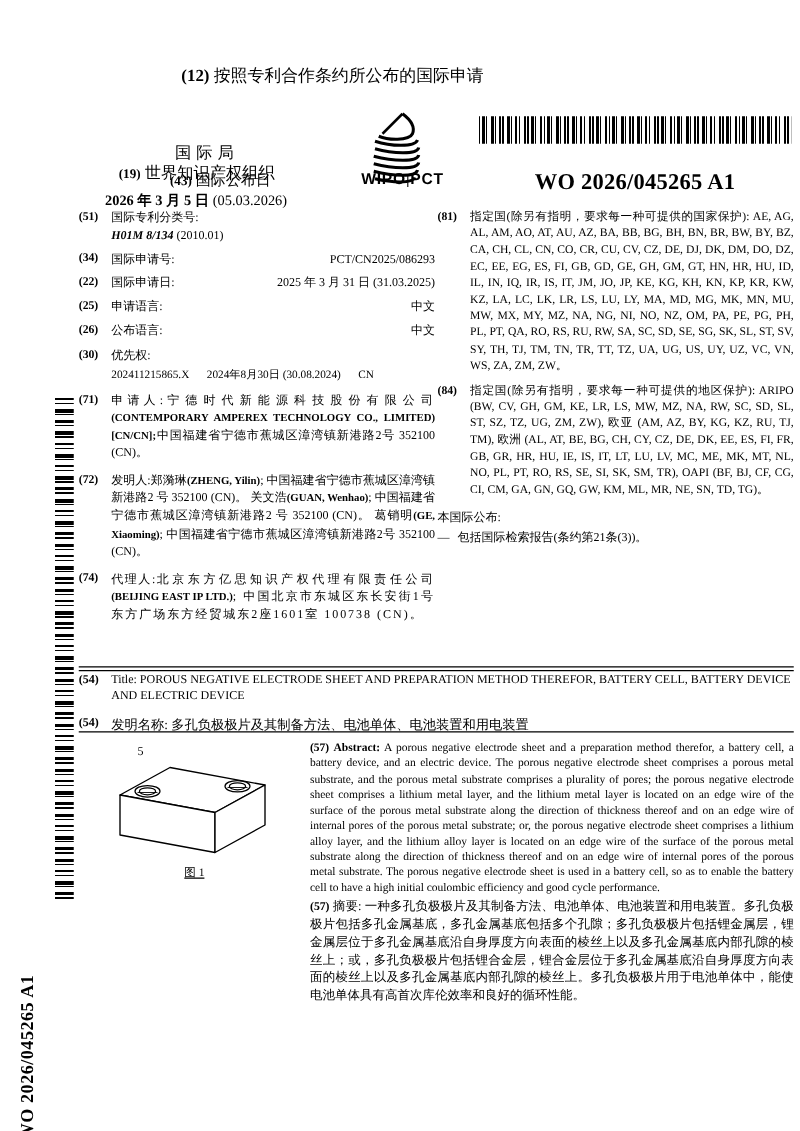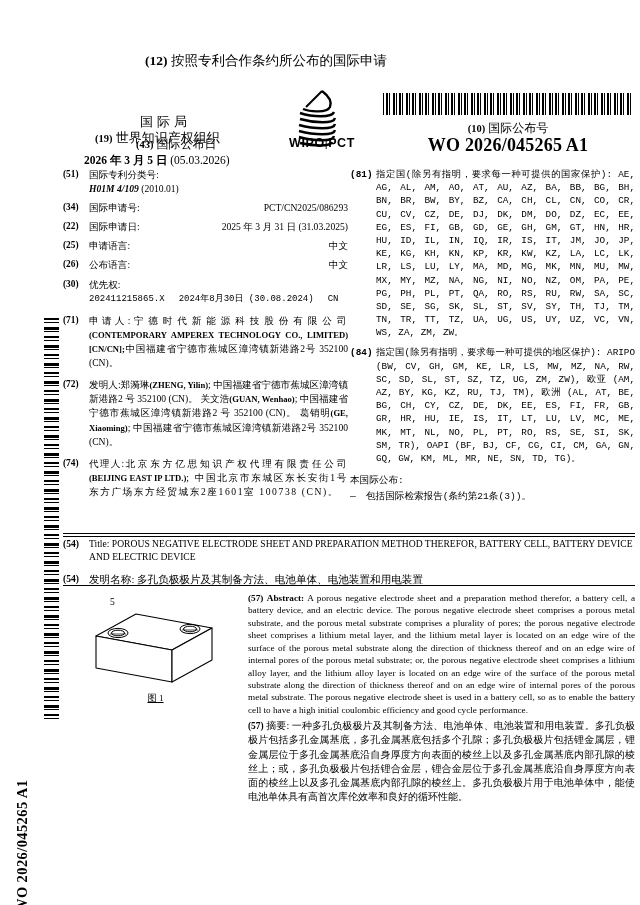--- a/index.html
+++ b/index.html
@@ -146,21 +146,20 @@
     width: 285px;
     font-size: 9.6px;
     line-height: 1.47;
   }
   .biblio-right {
     position: absolute;
     left: 350px; top: 168px;
     width: 285px;
     font-size: 9.6px;
     line-height: 1.47;
-    font-family: Liberation Mono, monospace;
   }
   .field { position: relative; margin-bottom: 5px; }
   .field .code {
     position: absolute;
     left: 0; top: 0;
     width: 23px;
     font-weight: bold;
     font-size: 9.4px;
   }
   .field .body {
@@ -174,21 +173,20 @@
     white-space: nowrap;
   }
   .ipc { font-weight: bold; font-style: italic; }
   .en { font-weight: bold; font-size: 8.6px; }
   .wide { letter-spacing: 1.6px; }
   .prio {
     display: flex;
     gap: 14px;
     font-size: 9px;
     margin-top: 1px;
-    font-family: Liberation Mono, monospace;
   }
   .cc-text {
     font-size: 9.3px;
     line-height: 1.42;
     text-align: justify;
   }
   .pub-note { margin-top: 9px; }
   .pub-note .pn-title { font-size: 9.6px; }
   .pub-note .pn-item {
     margin-top: 2px;
@@ -324,33 +322,29 @@
       <path d="M29 49 C44 53 63 54 64 48"></path>
       <path d="M30 55 C43 58 60 59 62 54"></path>
     </g>
     <path d="M52 3 L36 19" stroke="#000" stroke-width="2" fill="none"></path>
   </svg>
   <div class="wipo-word">
     <span>WIPO</span><span class="sep">|</span><span>PCT</span>
   </div>
 
   <div class="top-barcode"></div>
-  <div class="pub-no-label">
-    <span class="num">(10)</span>
-    <span>国际公布号</span>
-  </div>
   <div class="pub-no">WO 2026/045265 A1</div>
 
   <div class="biblio-left">
 
     <div class="field">
       <span class="code">(51)</span>
       <div class="body nojust">
         <div>国际专利分类号:</div>
-        <div><span class="ipc">H01M 4/109</span>
+        <div><span class="ipc">H01M 8/134</span>
         <span>(2010.01)</span></div>
       </div>
     </div>
 
     <div class="field">
       <span class="code">(34)</span>
       <div class="body nojust">
         <div class="rowline">
           <span>国际申请号:</span>
           <span>PCT/CN2025/086293</span>

